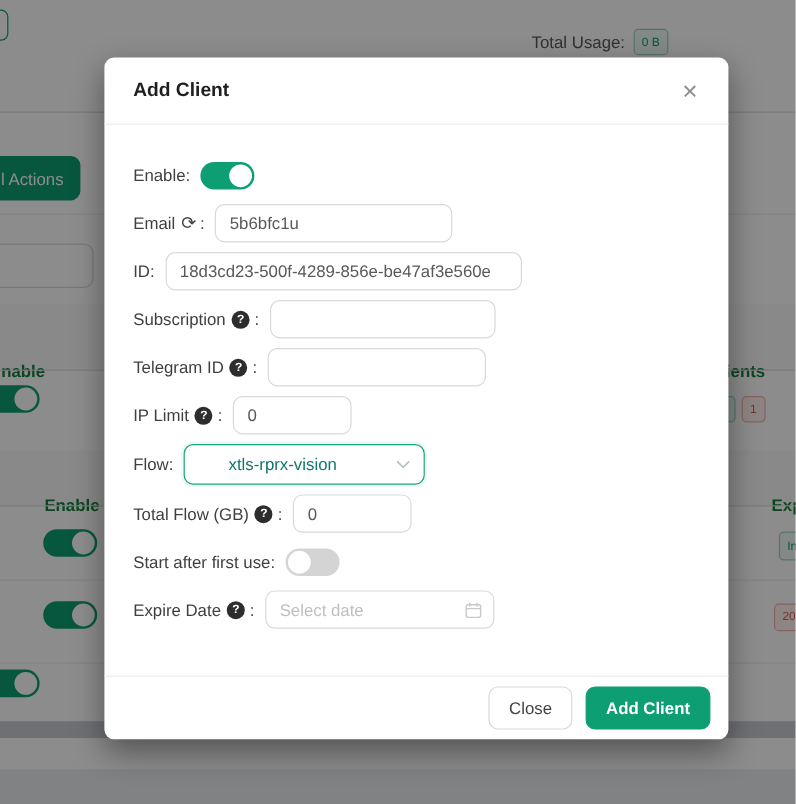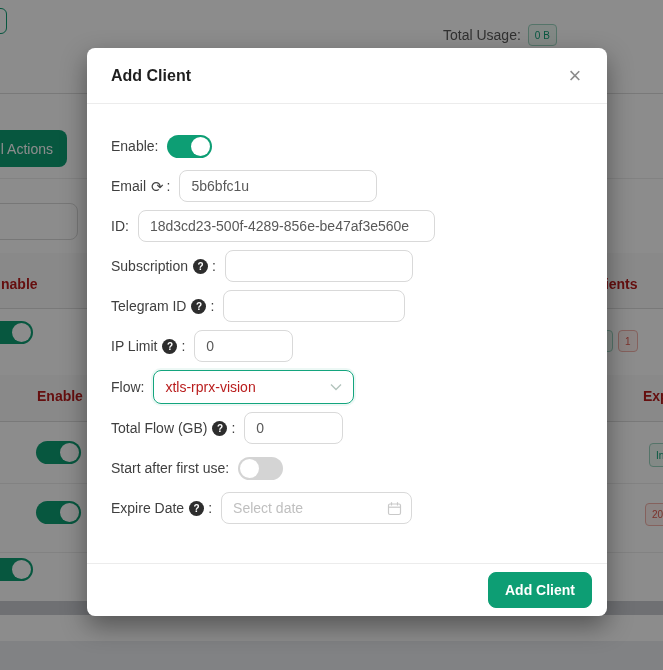--- a/index.html
+++ b/index.html
@@ -4,21 +4,21 @@
 <style>
   html,body{margin:0;padding:0;width:663px;height:670px;overflow:hidden;background:#fff;
     font-family:"Liberation Sans",sans-serif;font-size:14px;color:#404040;}
   .page{position:absolute;inset:0;width:663px;height:670px;background:#fff;overflow:hidden;}
 
   
   .abs{position:absolute;}
   .hline{position:absolute;left:0;width:663px;height:1px;background:#dcdcdc;}
   .hline.faint{background:#ededed;}
   .band{position:absolute;left:0;width:663px;background:#fafafa;}
-  .bg-th{position:absolute;font-weight:600;color:#b91c1c;font-size:14px;}
+  .bg-th{position:absolute;font-weight:600;color:#15803d;font-size:14px;margin-top:25px;}
   .stats{position:absolute;left:443px;top:24px;}
   .stat-line{display:flex;align-items:center;gap:7px;margin-bottom:12px;color:#595959;}
   .tag{display:inline-flex;align-items:center;justify-content:center;border-radius:4px;
     font-size:10px;height:20px;padding:0 6px;border:1px solid;white-space:nowrap;overflow:hidden;}
   .tag.green{color:#0d9e74;border-color:#9bd4bf;background:#eefaf5;}
   .tag.red{color:#e05b50;border-color:#f2b1aa;background:#fff2f0;}
   .corner-tag{position:absolute;left:-12px;top:8px;width:17px;height:24px;border:1px solid #0d9e74;
     border-radius:6px;background:#fff;}
   .actions-btn{position:absolute;left:-31px;top:130px;width:98px;height:37px;background:#0d9e74;
     color:#fff;border:none;border-radius:8px;font-size:14px;font-family:inherit;
@@ -56,21 +56,21 @@
   .inp{height:32px;border:1px solid #d9d9d9;border-radius:8px;padding:0 11px;font-size:14px;
     color:#595959;font-family:inherit;background:#fff;box-sizing:border-box;outline:none;}
   .inp::placeholder{color:#bfbfbf;}
   .w-email{width:198px;} .w-id{width:297px;} .w-sub{width:188px;} .w-tg{width:182px;}
   .w-ip{width:99px;} .w-tf{width:99px;} .w-exp{width:191px;}
   .inp-wrap{position:relative;display:inline-flex;align-items:center;}
   .inp-wrap .cal{position:absolute;right:10px;pointer-events:none;}
   .select{width:201px;height:34px;border:1.5px solid #14a57e;border-radius:8px;display:flex;
     align-items:center;justify-content:space-between;padding:0 11px;box-sizing:border-box;cursor:pointer;
     box-shadow:0 0 0 2px rgba(20,165,126,0.08);}
-  .select-value{color:#b91c1c;}
+  .select-value{color:#0f766e;margin-left:25px;}
   .modal-footer{flex:none;height:52px;border-top:1px solid #ececec;display:flex;align-items:center;
     justify-content:flex-end;gap:11px;padding:0 15px;}
   .btn{height:36px;border-radius:8px;font-size:14px;font-family:inherit;cursor:pointer;padding:0 16px;}
   .btn-default{background:#fff;border:1px solid #d9d9d9;color:#434343;}
   .btn-primary{background:#0d9e74;border:1px solid #0d9e74;color:#fff;font-weight:600;}
 </style>
 </head>
 <body>
 
 <div class="page">
@@ -218,16 +218,17 @@
           <line x1="4.5" y1="1.2" x2="4.5" y2="4.5" stroke="#c9c9c9" stroke-width="1.2"></line>
           <line x1="10.5" y1="1.2" x2="10.5" y2="4.5" stroke="#c9c9c9" stroke-width="1.2"></line>
           <line x1="1.5" y1="6.2" x2="13.5" y2="6.2" stroke="#c9c9c9" stroke-width="1.2"></line>
         </svg>
       </span>
     </div>
 
   </div>
 
   <div class="modal-footer">
+    <button class="btn btn-default">Close</button>
     <button class="btn btn-primary">Add Client</button>
   </div>
 
 </div>
 
 </body></html>

